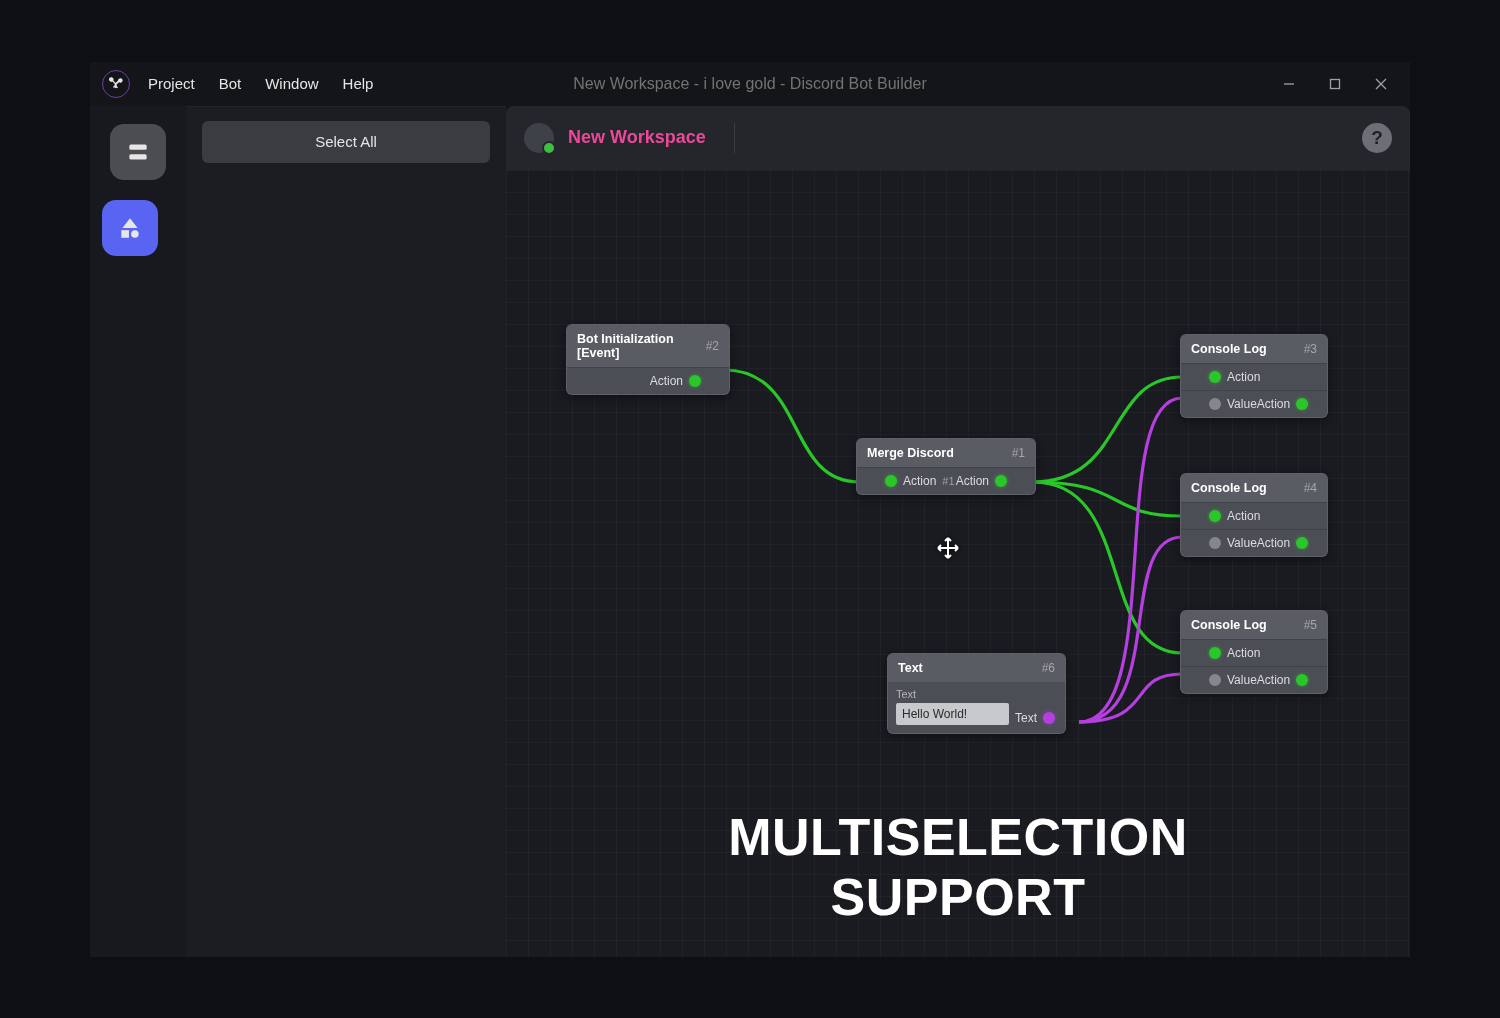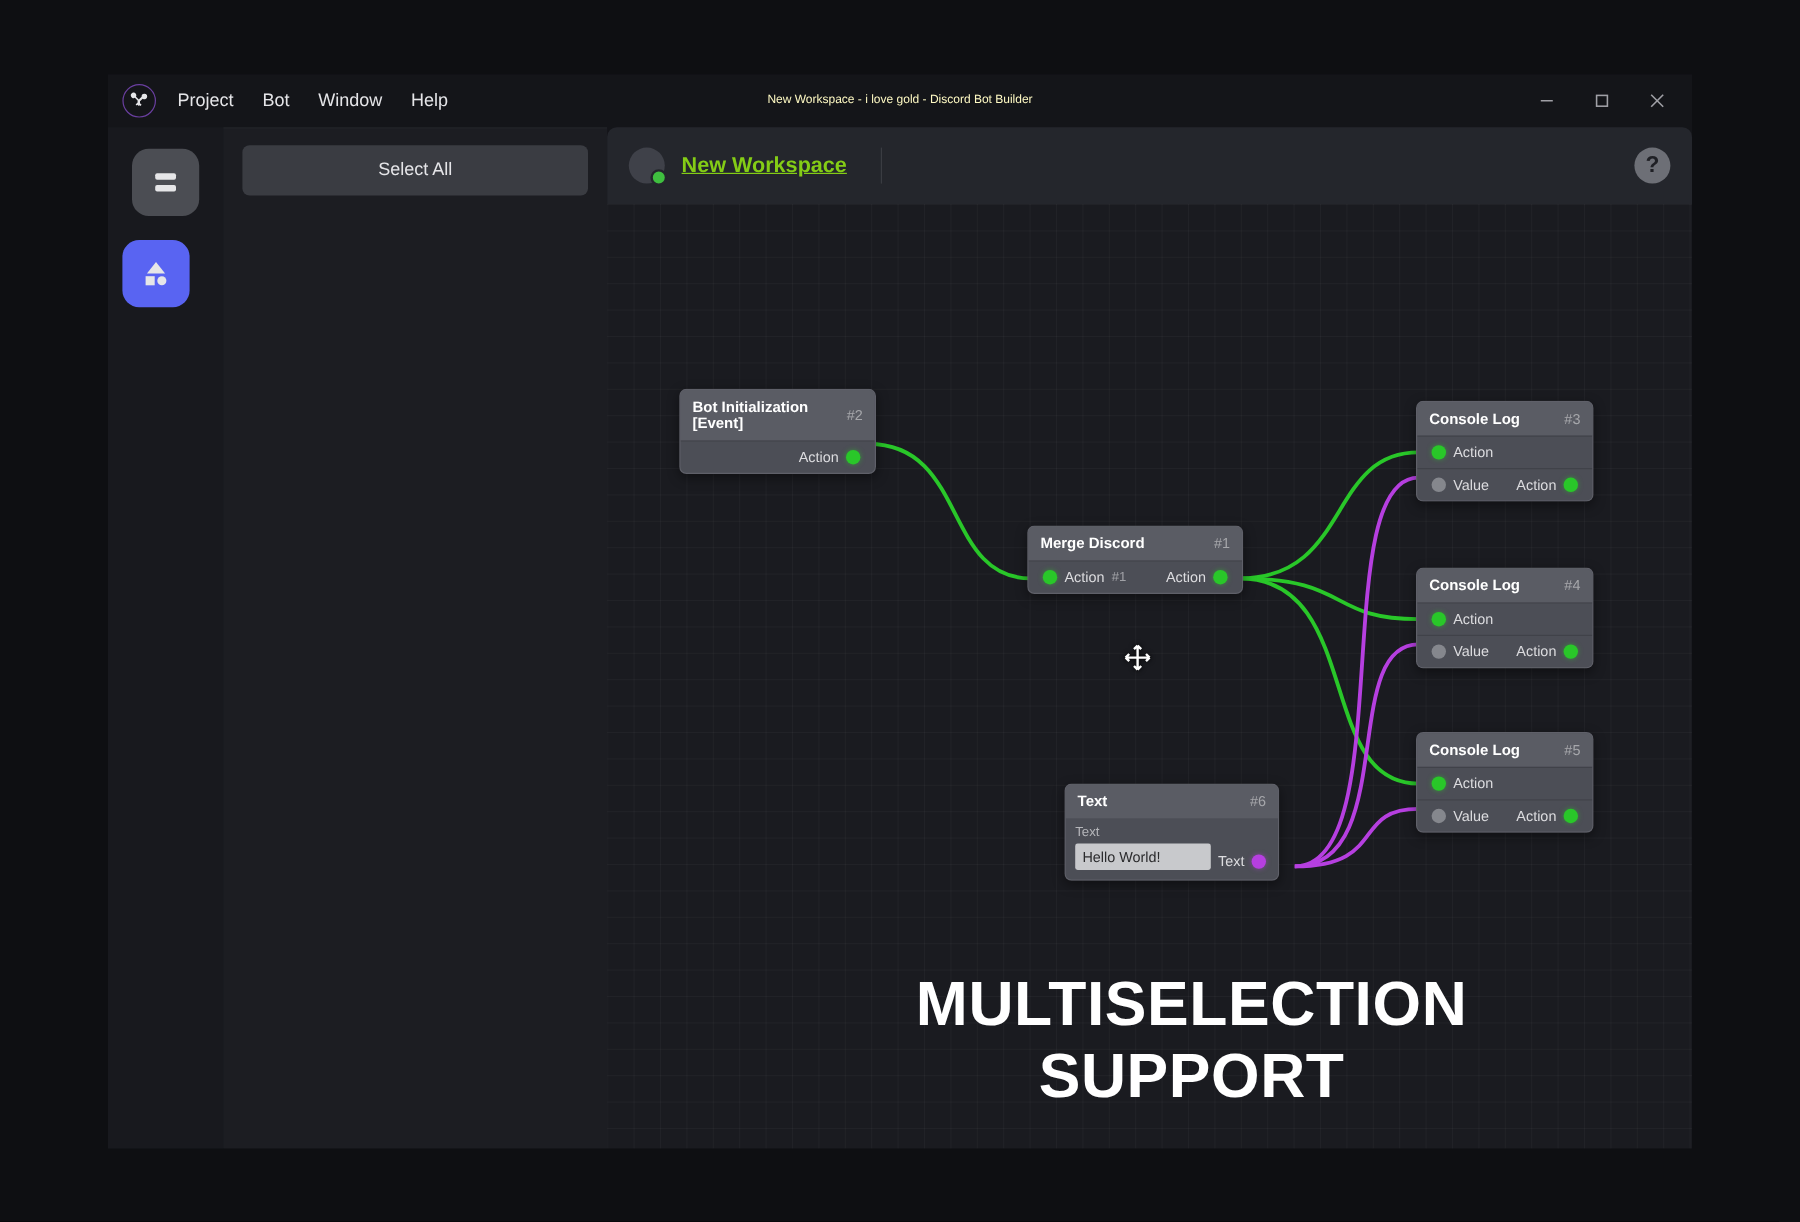--- a/index.html
+++ b/index.html
@@ -5,21 +5,21 @@
   * { margin: 0; padding: 0; box-sizing: border-box; font-family: -apple-system, BlinkMacSystemFont, 'Segoe UI', sans-serif; }
   html, body { width: 100%; height: 100%; background: #000; overflow: hidden; }
   .app { width: 1320px; height: 895px; background: #141519; position: relative; margin: 0 auto; }
 
   
   .titlebar { height: 44px; display: flex; align-items: center; padding: 0 12px; color: #e5e5e8; font-size: 15px; position: relative; }
   .titlebar .logo { width: 28px; height: 28px; border-radius: 50%; border: 1.5px solid #6a3fa0; display:flex; align-items:center; justify-content:center; margin-right: 18px; }
   .titlebar .logo svg { width: 16px; height: 16px; }
   .titlebar .menus { display: flex; gap: 24px; color: #e5e5e8; }
   .titlebar .menus span { cursor: pointer; }
-  .titlebar .title-center { position: absolute; left: 50%; transform: translateX(-50%); color: #fef9c3; font-size: 10px; white-space: nowrap; }
+  .titlebar .title-center { position: absolute; left: 50%; transform: translateX(-50%); color: #737373; font-size: 16px; white-space: nowrap; }
   .winbtns { position: absolute; right: 6px; top: 0; height: 44px; display: flex; }
   .winbtn { width: 46px; height: 44px; display:flex; align-items:center; justify-content:center; cursor:pointer; color:#a0a0a6; }
 
   
   .body { position: absolute; top: 44px; left: 0; right: 0; bottom: 0; display: flex; }
 
   
   .rail { width: 96px; background: #18191e; display: flex; flex-direction: column; align-items: center; padding-top: 18px; gap: 20px; border-top-left-radius: 0; }
   .rail-btn { width: 56px; height: 56px; border-radius: 14px; display:flex; align-items:center; justify-content:center; cursor:pointer; }
   .rail-btn.grey { background: #4b4d53; }
@@ -29,57 +29,57 @@
   
   .sidepanel { width: 320px; background: #1c1d22; padding: 14px 16px; border-top: 1px solid rgba(255,255,255,0.03); }
   .select-all { width: 100%; height: 42px; border-radius: 6px; background: #3a3c42; color: #e5e5e8; border:none; font-size: 15px; cursor:pointer; font-weight: 500; }
   .side-hint { color: #7c7e86; font-size: 15px; margin-top: 18px; line-height: 1.5; }
 
   
   .main { flex: 1; position: relative; display: flex; flex-direction: column; }
   .mainbar { height: 64px; background: #24262c; display: flex; align-items: center; padding: 0 18px; gap: 14px; border-top-left-radius: 8px; border-top-right-radius: 8px; margin-left: 0; }
   .ws-avatar { width: 30px; height: 30px; border-radius: 50%; background: #3f4149; position: relative; }
   .ws-avatar::after { content: ""; position: absolute; width: 10px; height: 10px; background: #3fbf3f; border-radius: 50%; bottom: -2px; right: -2px; border: 2px solid #24262c; }
-  .ws-title { color: #84cc16; font-size: 18px; font-weight: 700; text-decoration: underline; }
+  .ws-title { color: #ec4899; font-size: 18px; font-weight: 700; }
   .ws-sep { width: 1px; height: 30px; background: #3a3c42; margin-left: 14px; }
   .help-btn { margin-left: auto; width: 30px; height: 30px; border-radius: 50%; background: #6d6f76; color: #1f2025; display:flex; align-items:center; justify-content:center; font-weight:700; font-size:19px; cursor:pointer; }
 
   .canvas { flex: 1; position: relative; background: #1a1b20;
     background-image:
       linear-gradient(rgba(255,255,255,0.03) 1px, transparent 1px),
       linear-gradient(90deg, rgba(255,255,255,0.03) 1px, transparent 1px);
     background-size: 22px 22px;
     overflow: hidden;
   }
 
   
   .node { position: absolute; background: #555760; border-radius: 6px; box-shadow: 0 3px 10px rgba(0,0,0,0.4); color: #e8e8ea; font-size: 12.5px; overflow: hidden; border: 1px solid rgba(255,255,255,0.06); }
   .node .nhead { display:flex; align-items:center; justify-content:space-between; padding: 7px 10px; background: #5a5c64; font-weight: 600; font-size: 12.5px; color:#fff; }
   .node .nhead .nid { color: #a6a7ab; font-weight: 500; font-size: 12px; }
-  .node .nrow { display:flex; align-items:center; justify-content:space-between; padding: 6px 12px; min-height: 26px; background: #4c4e56; border-top: 1px solid rgba(0,0,0,0.15); position: relative; }
+  .node .nrow { display:flex; align-items:center; justify-content:space-between; padding: 6px 28px; min-height: 26px; background: #4c4e56; border-top: 1px solid rgba(0,0,0,0.15); position: relative; }
   .port { width: 12px; height: 12px; border-radius: 50%; display:inline-block; vertical-align:middle; }
   .port.green { background: #29c729; box-shadow: 0 0 4px #29c72988; }
   .port.grey { background: #85878d; }
   .port.purple { background: #b63fe0; box-shadow: 0 0 4px #b63fe088; }
   .plabel { font-size: 12px; color: #dcdcdf; }
   .plabel.dim { color: #a0a1a6; font-size: 11px; }
   .left-slot { display:flex; align-items:center; gap:6px; }
   .right-slot { display:flex; align-items:center; gap:6px; }
 
   .text-node .nbody { background: #4c4e56; padding: 6px 8px 8px 8px; }
   .text-node .fldlbl { color: #b5b6ba; font-size: 11px; margin-bottom: 3px; }
   .text-node .fld { background: #c8c9cc; color: #2b2b2d; padding: 4px 6px; font-size: 12px; border-radius: 2px; width: 128px; height: 22px; }
   .text-node .outrow { display:flex; align-items:center; justify-content:flex-end; gap:6px; padding-top:6px; padding-right: 2px;}
 
   
   svg.wires { position:absolute; top:0; left:0; width:100%; height:100%; pointer-events:none; }
   svg.wires path { fill:none; stroke-width:3.2; }
 
   
-  .caption { position:absolute; bottom: 30px; left:50%; transform:translateX(-50%); color:#fff; font-size: 52px; font-weight: 900; letter-spacing: 0.5px; font-family: Arial Black, Arial, sans-serif; text-align:center;margin-left:35px; }
+  .caption { position:absolute; bottom: 30px; left:50%; transform:translateX(-50%); color:#fff; font-size: 52px; font-weight: 900; letter-spacing: 0.5px; font-family: Arial Black, Arial, sans-serif; text-align:center; }
 
   
   .move-cursor { position:absolute; width:24px; height:24px; color:#fff; }
   .move-cursor svg { width:24px; height:24px; stroke:#fff; stroke-width:2; fill:none; filter: drop-shadow(0 0 2px #000); }
 
   .wrap1500 { width:1500px; height:1018px; display:flex; align-items:center; justify-content:center; background:#0e0f12; }
 </style>
 </head>
 <body>
 

